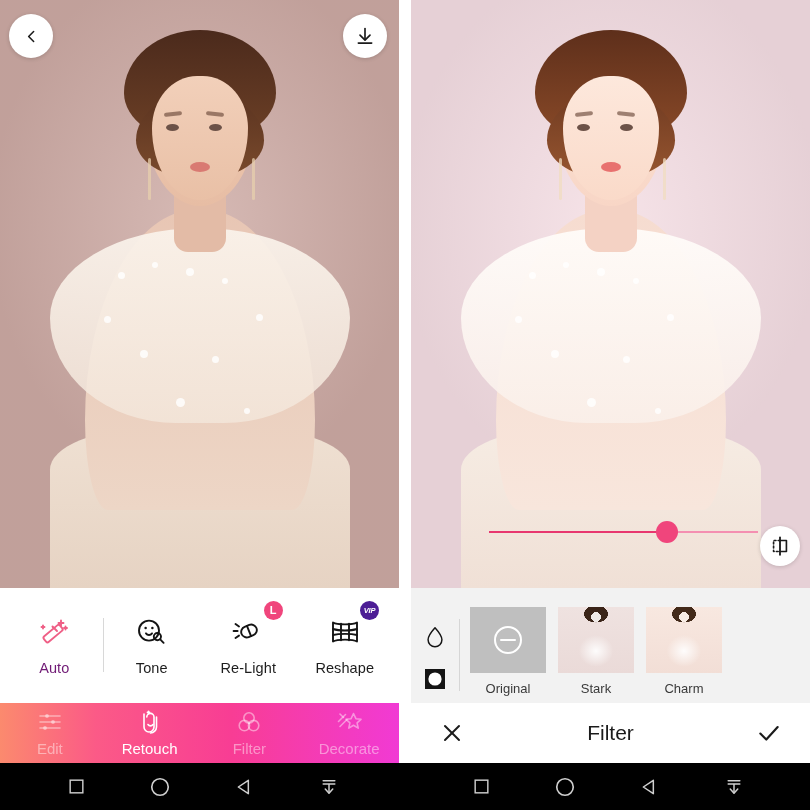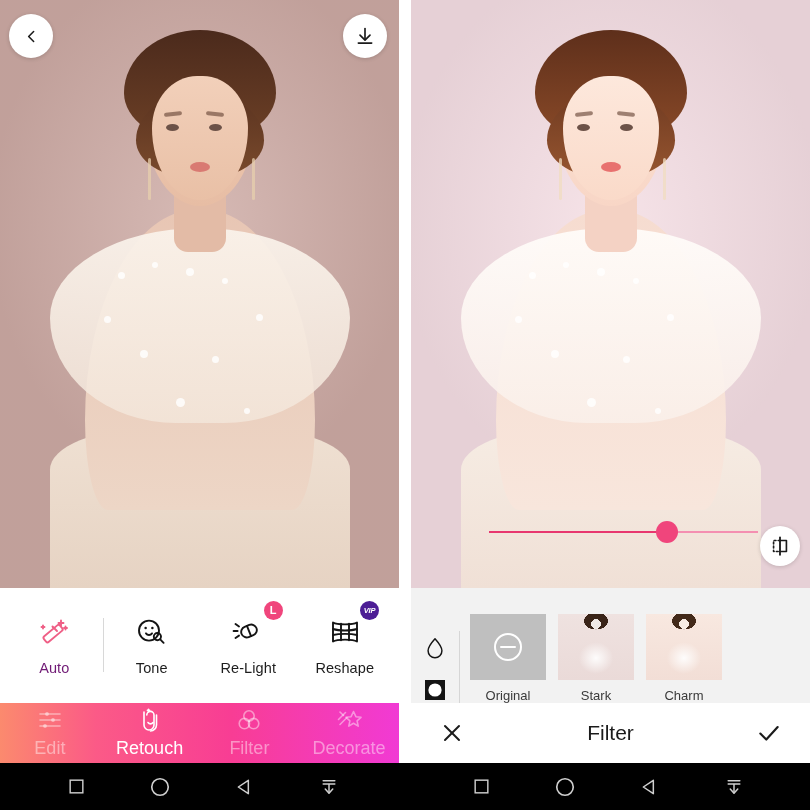--- a/index.html
+++ b/index.html
@@ -73,25 +73,25 @@
   .badge-l   { background:#f0457c; font-size:11px; }
   .badge-vip { background:#4c1d95; font-size:7.5px; letter-spacing:-.2px;font-style:italic; }
 
   
   .grad-nav { height:60px;
     background:linear-gradient(90deg,#fb8a6e 0%,#fb5a87 24%,#f83d94 58%,#f13ad4 100%);
     display:flex; align-items:center; }
   .gnav { flex:1; display:flex; flex-direction:column; align-items:center; gap:5px;
     color:rgba(255,255,255,.45); }
   .gnav.on { color:#ffffff; }
-  .gnav-lbl { font-size:18px; }
+  .gnav-lbl { font-size:15px; }
   .gnav-ico { height:26px; display:flex; align-items:center; justify-content:center; }
 
   
-  .filter-strip { height:115px; background:#f2f2f2; display:flex; align-items:flex-end;
+  .filter-strip { height:115px; background:#f2f2f2; display:flex; align-items:center;
     padding-top:12px; }
   .fmode-col { width:48px; display:flex; flex-direction:column; align-items:center;
     gap:16px; padding-top:12px; }
   .fmode { width:26px; height:26px; display:flex; align-items:center; justify-content:center; }
   .fstrip-sep { width:1px; height:72px; background:#d6d6d6; margin:6px 10px 0 0; }
   .fscroll { flex:1; display:flex; gap:12px; overflow:hidden; }
   .fitem { width:76px; flex:0 0 76px; display:flex; flex-direction:column;
     align-items:center; gap:8px; }
   .fthumb { width:76px; height:66px; position:relative; overflow:hidden; background:#f0dcdc; }
   .fthumb.sel { outline:2px solid #ffffff; outline-offset:-2px; }

